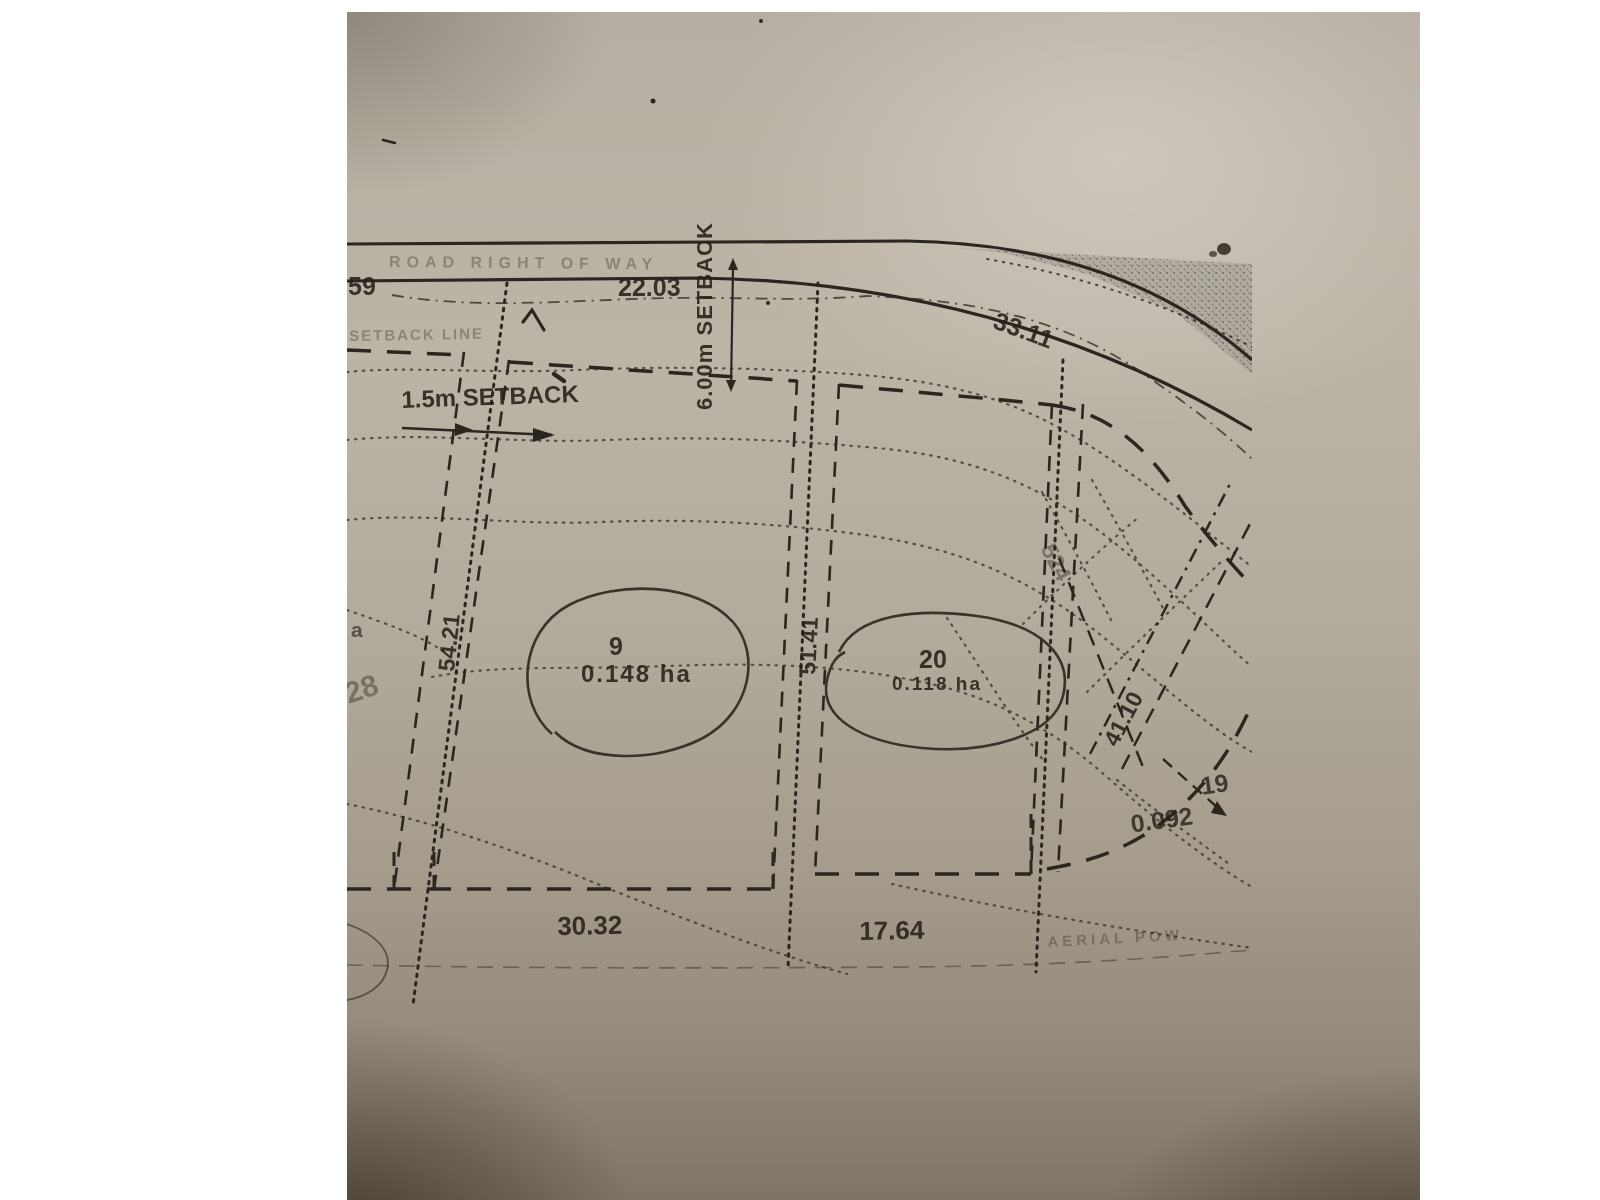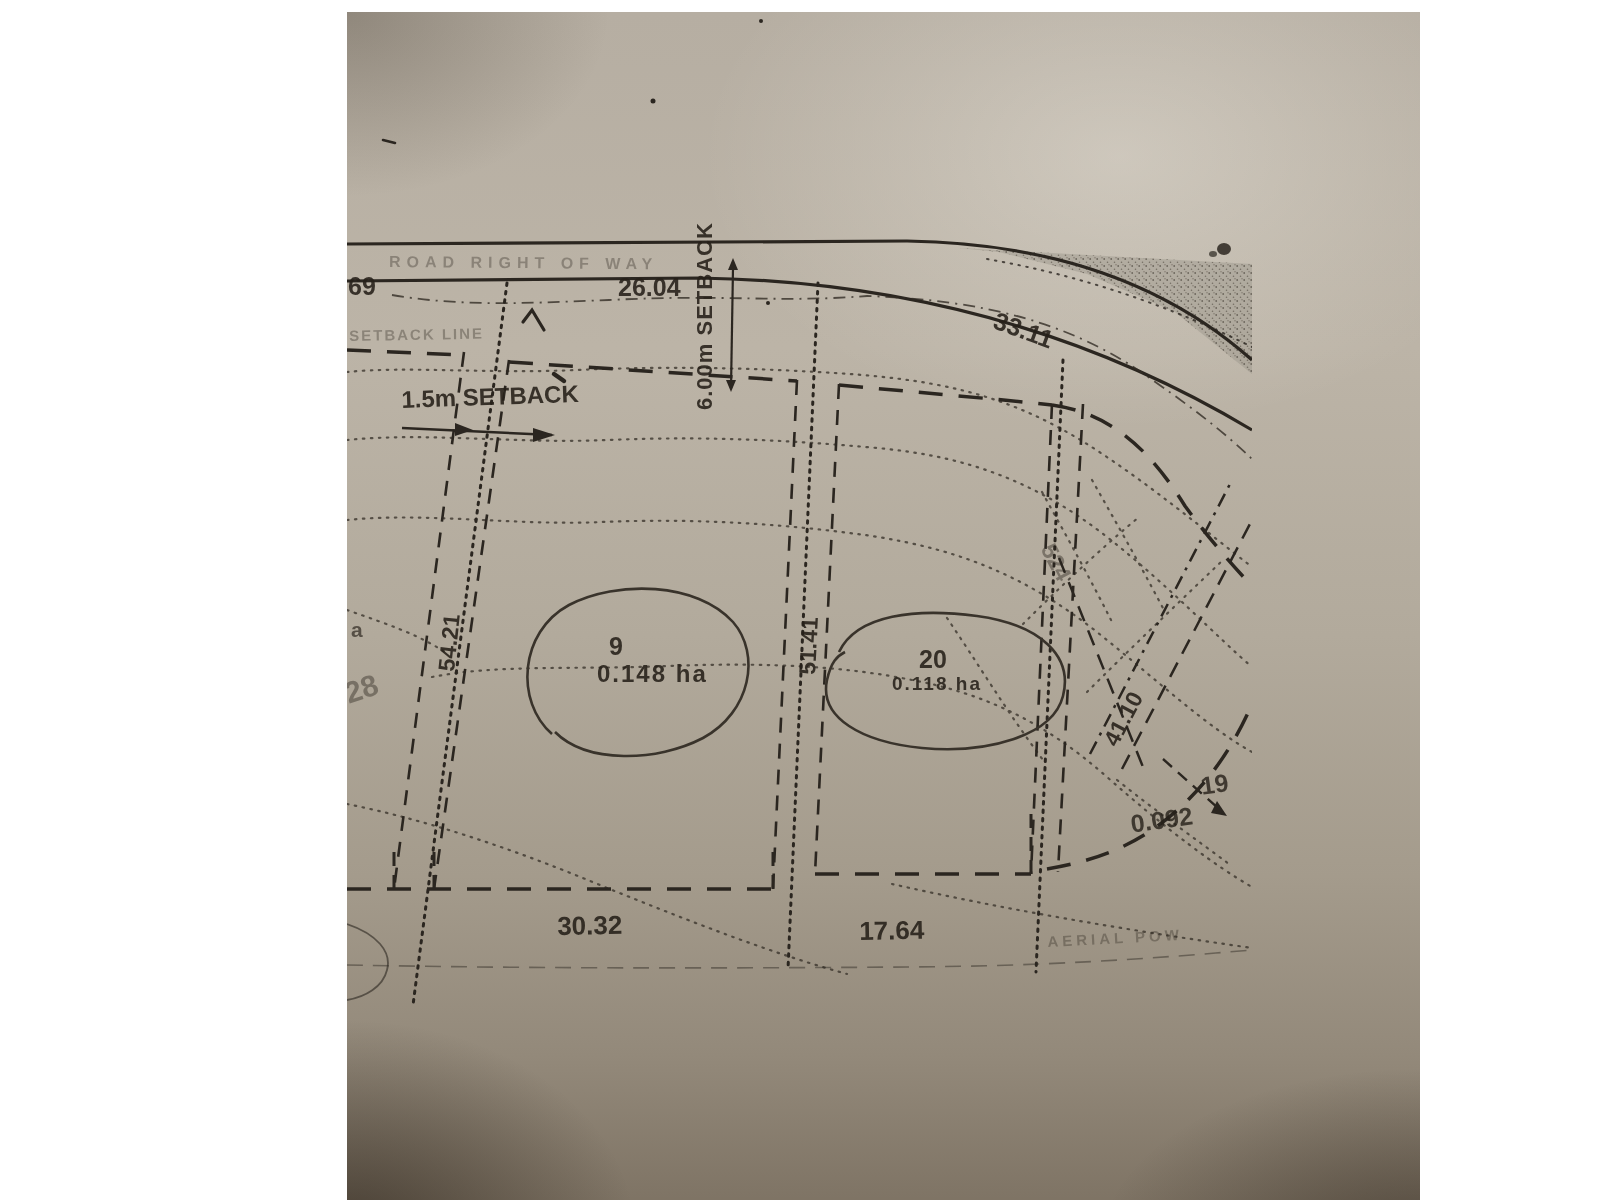--- a/index.html
+++ b/index.html
@@ -133,40 +133,40 @@
         <circle cx="306" cy="89" r="2.5" fill="#2b2620" stroke="none"></circle>
         <circle cx="414" cy="9" r="2" fill="#2b2620" stroke="none"></circle>
         <circle cx="421" cy="291" r="2" fill="#2b2620" stroke="none"></circle>
       </g>
 
       <path d="M0,912 C30,922 45,940 40,958 C36,975 18,985 0,988" stroke="#2b2620" stroke-width="1.8" fill="none" opacity="0.6"></path>
     </svg>
 
     <div class="lbl faint" style="left:42px;top:242px;font-size:16px;letter-spacing:6px;transform:rotate(0.5deg);">ROAD RIGHT OF WAY</div>
 
-    <div class="lbl" style="left:1px;top:262px;font-size:25px;">69</div>
+    <div class="lbl" style="left:1px;top:262px;font-size:25px;">59</div>
 
-    <div class="lbl" style="left:271px;top:263px;font-size:25px;">26.04</div>
+    <div class="lbl" style="left:271px;top:263px;font-size:25px;">22.03</div>
 
     <div class="lbl" style="left:652px;top:296px;font-size:25px;transform:rotate(20deg);">33.11</div>
 
     <div class="lbl faint" style="left:2px;top:316px;font-size:15px;letter-spacing:2px;transform:rotate(-1deg);">SETBACK LINE</div>
 
     <div class="lbl" style="left:347px;top:398px;font-size:22px;letter-spacing:1px;transform:rotate(-90deg);">6.00m  SETBACK</div>
 
     <div class="lbl" style="left:54px;top:376px;font-size:24px;transform:rotate(-2deg);">1.5m SETBACK</div>
 
     <div class="lbl" style="left:88px;top:658px;font-size:23px;transform:rotate(-84deg);">54.21</div>
 
     <div class="lbl" style="left:449px;top:662px;font-size:23px;transform:rotate(-87deg);">51.41</div>
 
     <div class="lbl" style="left:753px;top:727px;font-size:23px;transform:rotate(-62deg);">41.10</div>
 
     <div class="lbl" style="left:262px;top:622px;font-size:25px;">9</div>
-    <div class="lbl" style="left:234px;top:650px;font-size:24px;letter-spacing:2px;margin-left:16px;">0.148 ha</div>
+    <div class="lbl" style="left:234px;top:650px;font-size:24px;letter-spacing:2px;">0.148 ha</div>
 
     <div class="lbl" style="left:572px;top:635px;font-size:25px;">20</div>
     <div class="lbl" style="left:545px;top:662px;font-size:19px;letter-spacing:2px;">0.118 ha</div>
 
     <div class="lbl" style="left:852px;top:762px;font-size:25px;transform:rotate(-8deg);opacity:.8;">19</div>
     <div class="lbl" style="left:782px;top:800px;font-size:25px;transform:rotate(-8deg);opacity:.8;">0.092</div>
 
     <div class="lbl" style="left:210px;top:901px;font-size:26px;transform:rotate(-1deg);">30.32</div>
 
     <div class="lbl" style="left:512px;top:906px;font-size:26px;transform:rotate(-1deg);">17.64</div>

